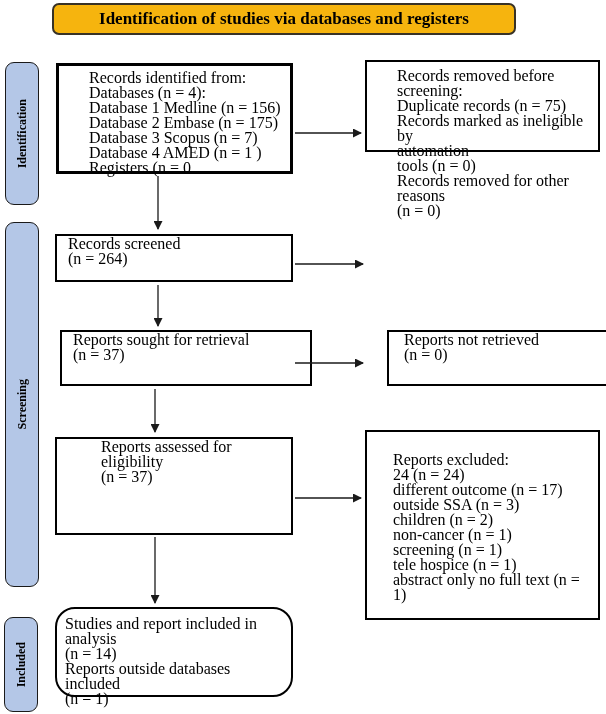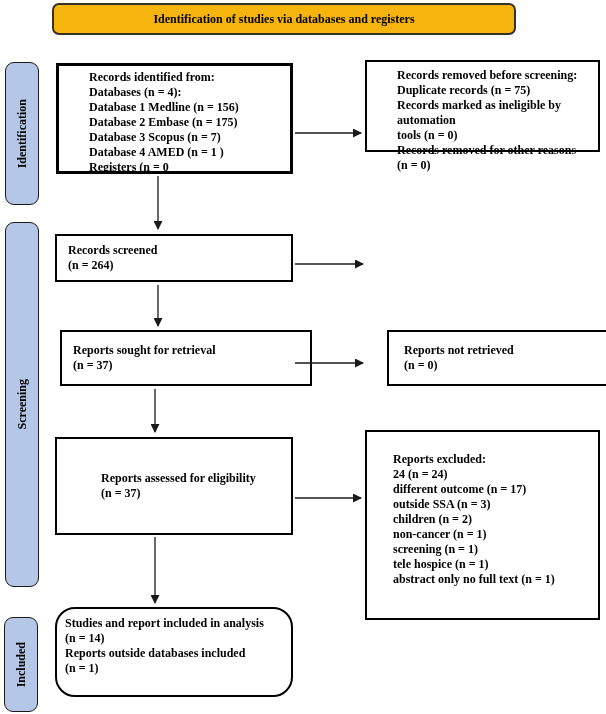--- a/index.html
+++ b/index.html
@@ -20,21 +20,21 @@
     position: absolute;
     left: 52px; top: 3px;
     width: 464px; height: 32px;
     background: #F6B40E;
     border: 2px solid #383226;
     border-radius: 7px;
     display: flex;
     align-items: center;
     justify-content: center;
     font-weight: bold;
-    font-size: 12px;
+    font-size: 17px;
     box-sizing: border-box;
   }
   .stage {
     position: absolute;
     width: 34px;
     background: #B4C7E7;
     border: 1.5px solid #1a1a1a;
     border-radius: 9px;
     box-sizing: border-box;
     display: flex;
@@ -49,28 +49,27 @@
     white-space: nowrap;
   }
   .stage-identification { left: 5px; top: 62px;  height: 143px; }
   .stage-screening      { left: 5px; top: 222px; height: 365px; }
   .stage-included       { left: 4px; top: 617px; height: 95px;  }
   .box {
     position: absolute;
     background: #ffffff;
     border: 2px solid #000000;
     box-sizing: border-box;
-    font-size: 12px;
+    font-size: 16px;
     line-height: 15px;
-    font-weight: bold;
   }
   .box .txt { white-space: pre-line; }
   .thick { border-width: 3px; }
   .mid   { border-width: 2.5px; }
-  .vcenter { display: flex; align-items: center; }
+  .vcenter { display: flex; }
 
   .box-records-identified   { left: 56px;  top: 63px;  width: 237px; height: 111px; }
   .box-records-identified .txt { padding: 4px 4px 0 30px; }
 
   .box-records-removed      { left: 365px; top: 60px;  width: 235px; height: 92px; }
   .box-records-removed .txt { padding: 6px 4px 0 30px; }
 
   .box-records-screened     { left: 55px;  top: 234px; width: 238px; height: 48px; }
   .box-records-screened .txt { padding-left: 11px; }
 

